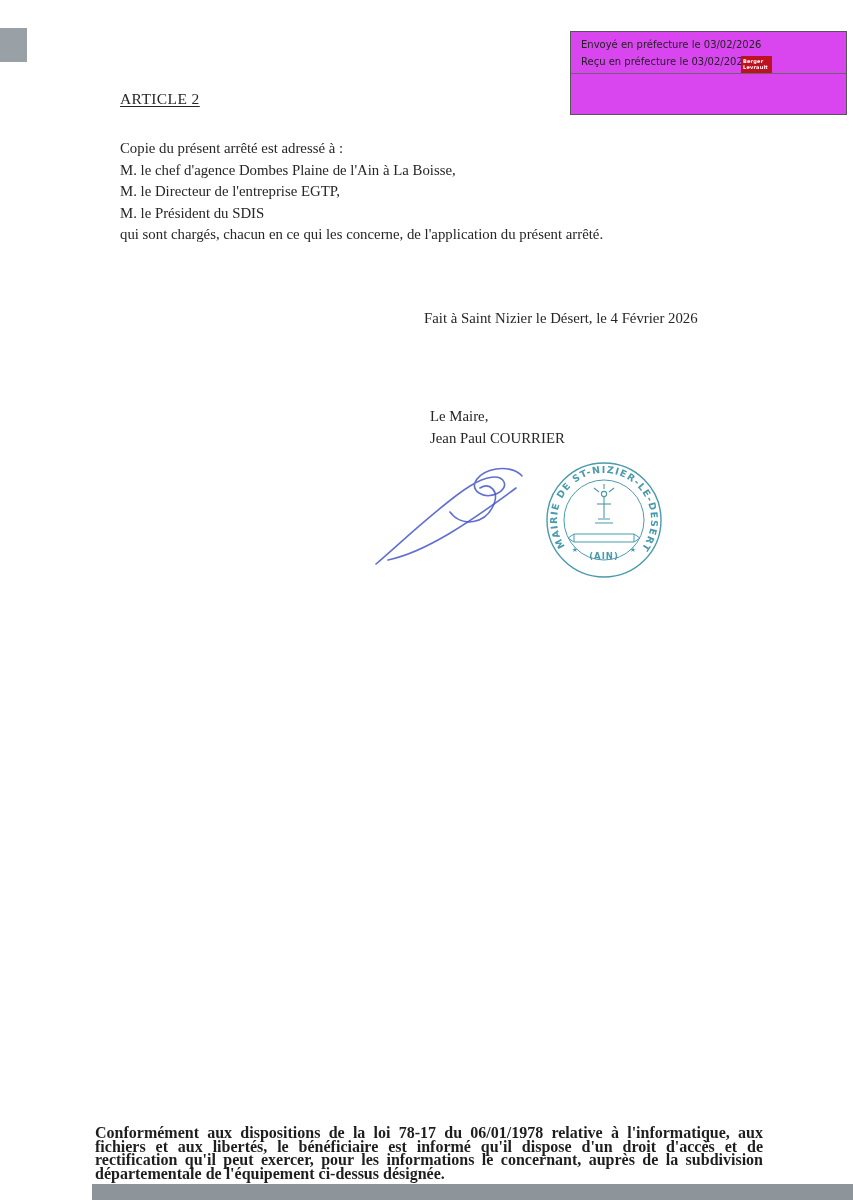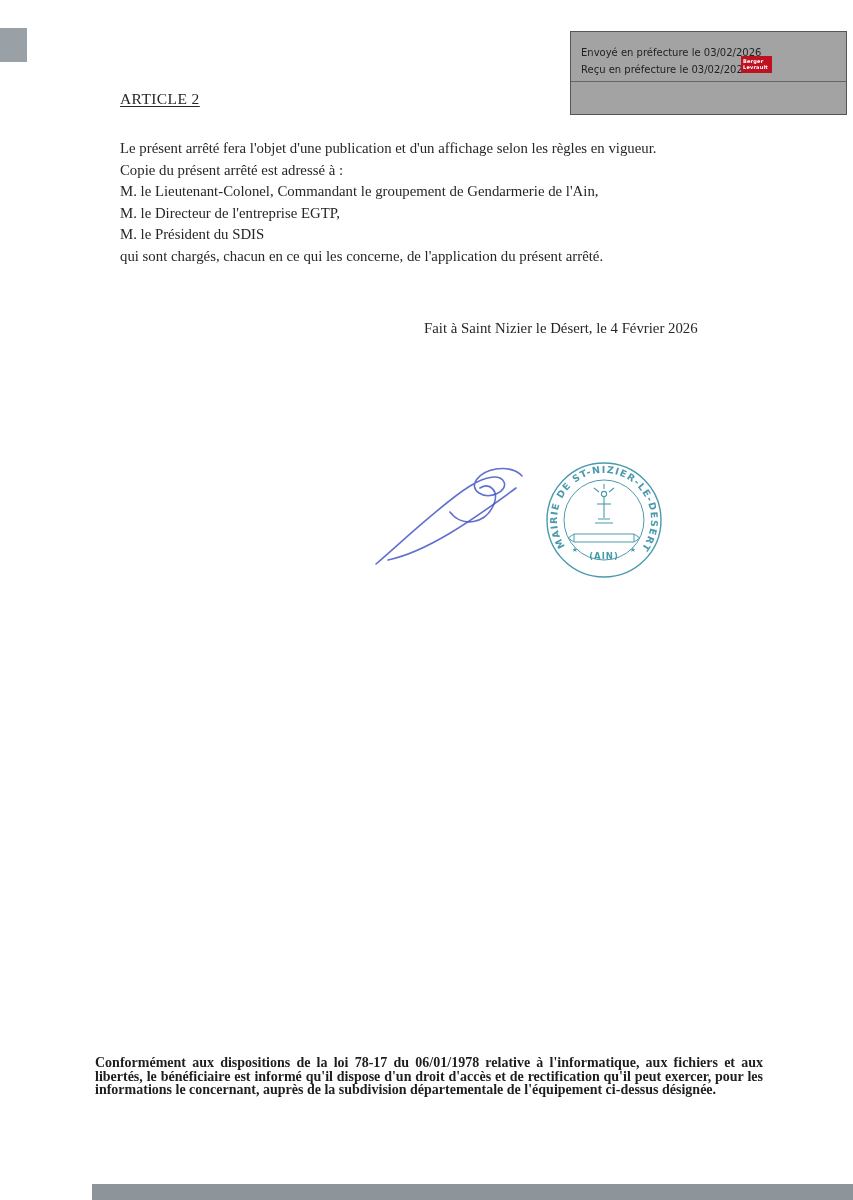--- a/index.html
+++ b/index.html
@@ -8,58 +8,58 @@
     font-family:"Liberation Serif", serif;color:var(--text,#262626);
     overflow:hidden;
   }
   
   .artifact-topleft{position:absolute;left:0;top:28px;width:27px;height:34px;background:#99a1a7;}
   .artifact-bottom{position:absolute;left:92px;top:1184px;width:761px;height:16px;background:#8d949a;}
 
   
   .pref-box{
     position:absolute;left:570px;top:31px;width:277px;height:84px;
-    border:1px solid #555;background:#a3a3a3;box-sizing:border-box;
-    padding:12px 10px 0 10px;
+    border:1px solid #555;background:#d946ef;box-sizing:border-box;
+    padding:4px 10px 0 10px;
     font-family:"DejaVu Sans", sans-serif;font-size:10px;color:#222;
   }
   .pref-line{height:17px;line-height:17px;white-space:nowrap;}
   .pref-divider{border-top:1px solid #666;margin:3px -10px 0 -10px;}
   .pref-id{height:16px;line-height:16px;font-size:9.3px;padding-top:2px;white-space:nowrap;color:#333;}
   .bl-logo{
     position:absolute;top:24px;right:74px;width:31px;height:17px;
     background:var(--logo-red,#bf1220);color:#fff;font-weight:bold;
     font-size:5px;line-height:5.6px;padding:3px 2px;box-sizing:border-box;
     font-family:"DejaVu Sans", sans-serif;letter-spacing:.2px;
   }
   .bl-logo span{display:block;}
 
   
   .heading{
     position:absolute;left:120px;top:90px;margin:0;
     font-size:15.5px;font-weight:normal;letter-spacing:.4px;
     text-decoration:underline;text-underline-offset:2px;
   }
   .body-text{position:absolute;left:120px;top:138px;width:660px;font-size:14.8px;line-height:21.6px;}
-  .date-line{position:absolute;left:424px;top:320px;font-size:14.8px;}
+  .date-line{position:absolute;left:424px;top:310px;font-size:14.8px;}
   .sign-block{position:absolute;left:430px;top:406px;font-size:14.8px;line-height:21.5px;}
 
   
   .signature{position:absolute;left:366px;top:460px;width:162px;height:114px;}
   .sig-stroke{stroke:var(--signature,#4456c8);fill:none;stroke-width:1.6;stroke-linecap:round;opacity:.85;}
   .seal{position:absolute;left:542px;top:458px;width:124px;height:124px;opacity:.92;}
   .seal-stroke{stroke:var(--seal,#3a92a5);fill:none;}
   .seal-ring-text{fill:var(--seal,#3a92a5);font-family:"DejaVu Sans",sans-serif;font-weight:bold;font-size:9.5px;letter-spacing:1.2px;}
   .seal-inner-text{fill:var(--seal,#3a92a5);font-family:"DejaVu Sans",sans-serif;font-weight:bold;font-size:8.5px;letter-spacing:1px;}
   .seal-star{fill:var(--seal,#3a92a5);font-size:7px;font-family:"DejaVu Sans",sans-serif;}
 
   
   .footer{
-    position:absolute;left:95px;top:1056px;width:668px;
-    font-size:14px;line-height:13.7px;text-align:justify;
+    position:absolute;left:95px;top:1126px;width:668px;
+    font-size:16px;line-height:13.7px;text-align:justify;
     font-weight:bold;color:#1e1e1e;
   }
   .footer-p{margin:0;}
   .footer-p2{margin-top:12px;}
 </style>
 </head>
 <body>
 
 <div class="page">
 
@@ -71,30 +71,33 @@
     <div class="pref-divider"></div>
     <div class="bl-logo">
       <span>Berger</span>
       <span>Levrault</span>
     </div>
   </div>
 
   <h1 class="heading">ARTICLE 2</h1>
 
   <div class="body-text">
-    <div>Le présent arrêté fera l'objet d'une publication et d'un affichage selon les règles en vigueur.</div>
     <div>Copie du présent arrêté est adressé à :</div>
-    <div>M. le Lieutenant-Colonel, Commandant le groupement de Gendarmerie de l'Ain,</div>
+    <div>M. le chef d'agence Dombes Plaine de l'Ain à La Boisse,</div>
     <div>M. le Directeur de l'entreprise EGTP,</div>
     <div>M. le Président du SDIS</div>
     <div>qui sont chargés, chacun en ce qui les concerne, de l'application du présent arrêté.</div>
   </div>
 
   <div class="date-line">Fait à Saint Nizier le Désert, le 4 Février 2026</div>
 
+  <div class="sign-block">
+    <div>Le Maire,</div>
+    <div>Jean Paul COURRIER</div>
+  </div>
 
   <svg class="signature" viewBox="0 0 162 114" aria-hidden="true">
     <path class="sig-stroke" d="M 10,104 C 40,78 78,42 104,26 C 120,16 134,14 138,22 C 142,31 124,40 113,33 C 102,26 112,12 130,9 C 142,7 152,11 156,16"></path>
     <path class="sig-stroke" d="M 84,52 C 96,68 120,64 128,44 C 133,31 124,22 114,28"></path>
     <path class="sig-stroke" d="M 22,100 C 60,92 104,62 150,28"></path>
   </svg>
 
   <svg class="seal" viewBox="0 0 124 124" aria-hidden="true">
     <defs>
       <path id="sealTextPath" d="M 28.8,95.2 A 47,47 0 1 1 95.2,95.2"></path>

